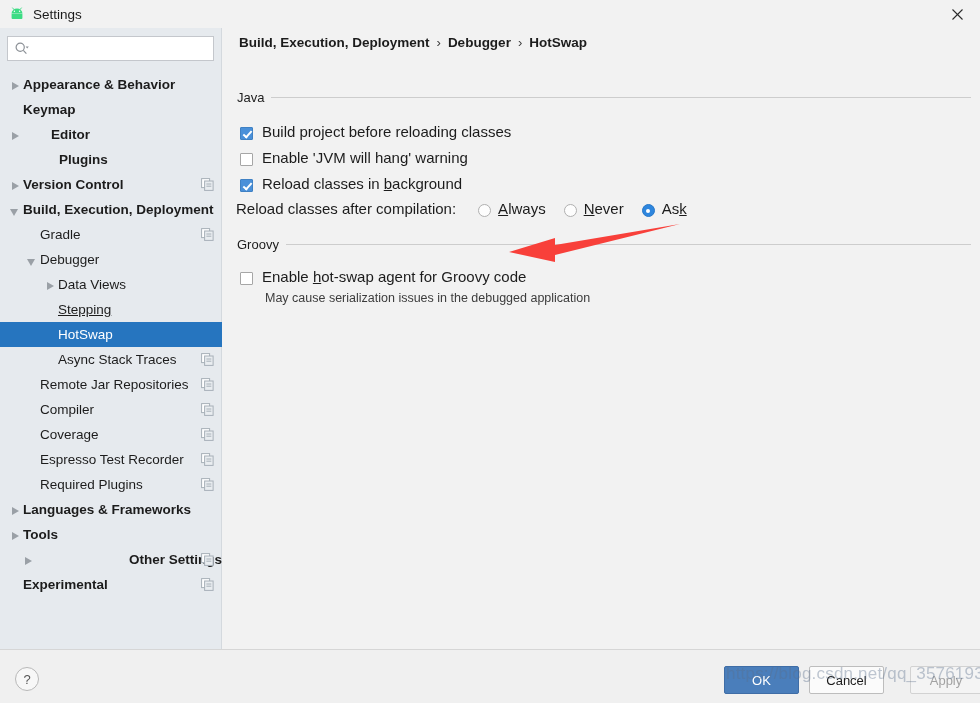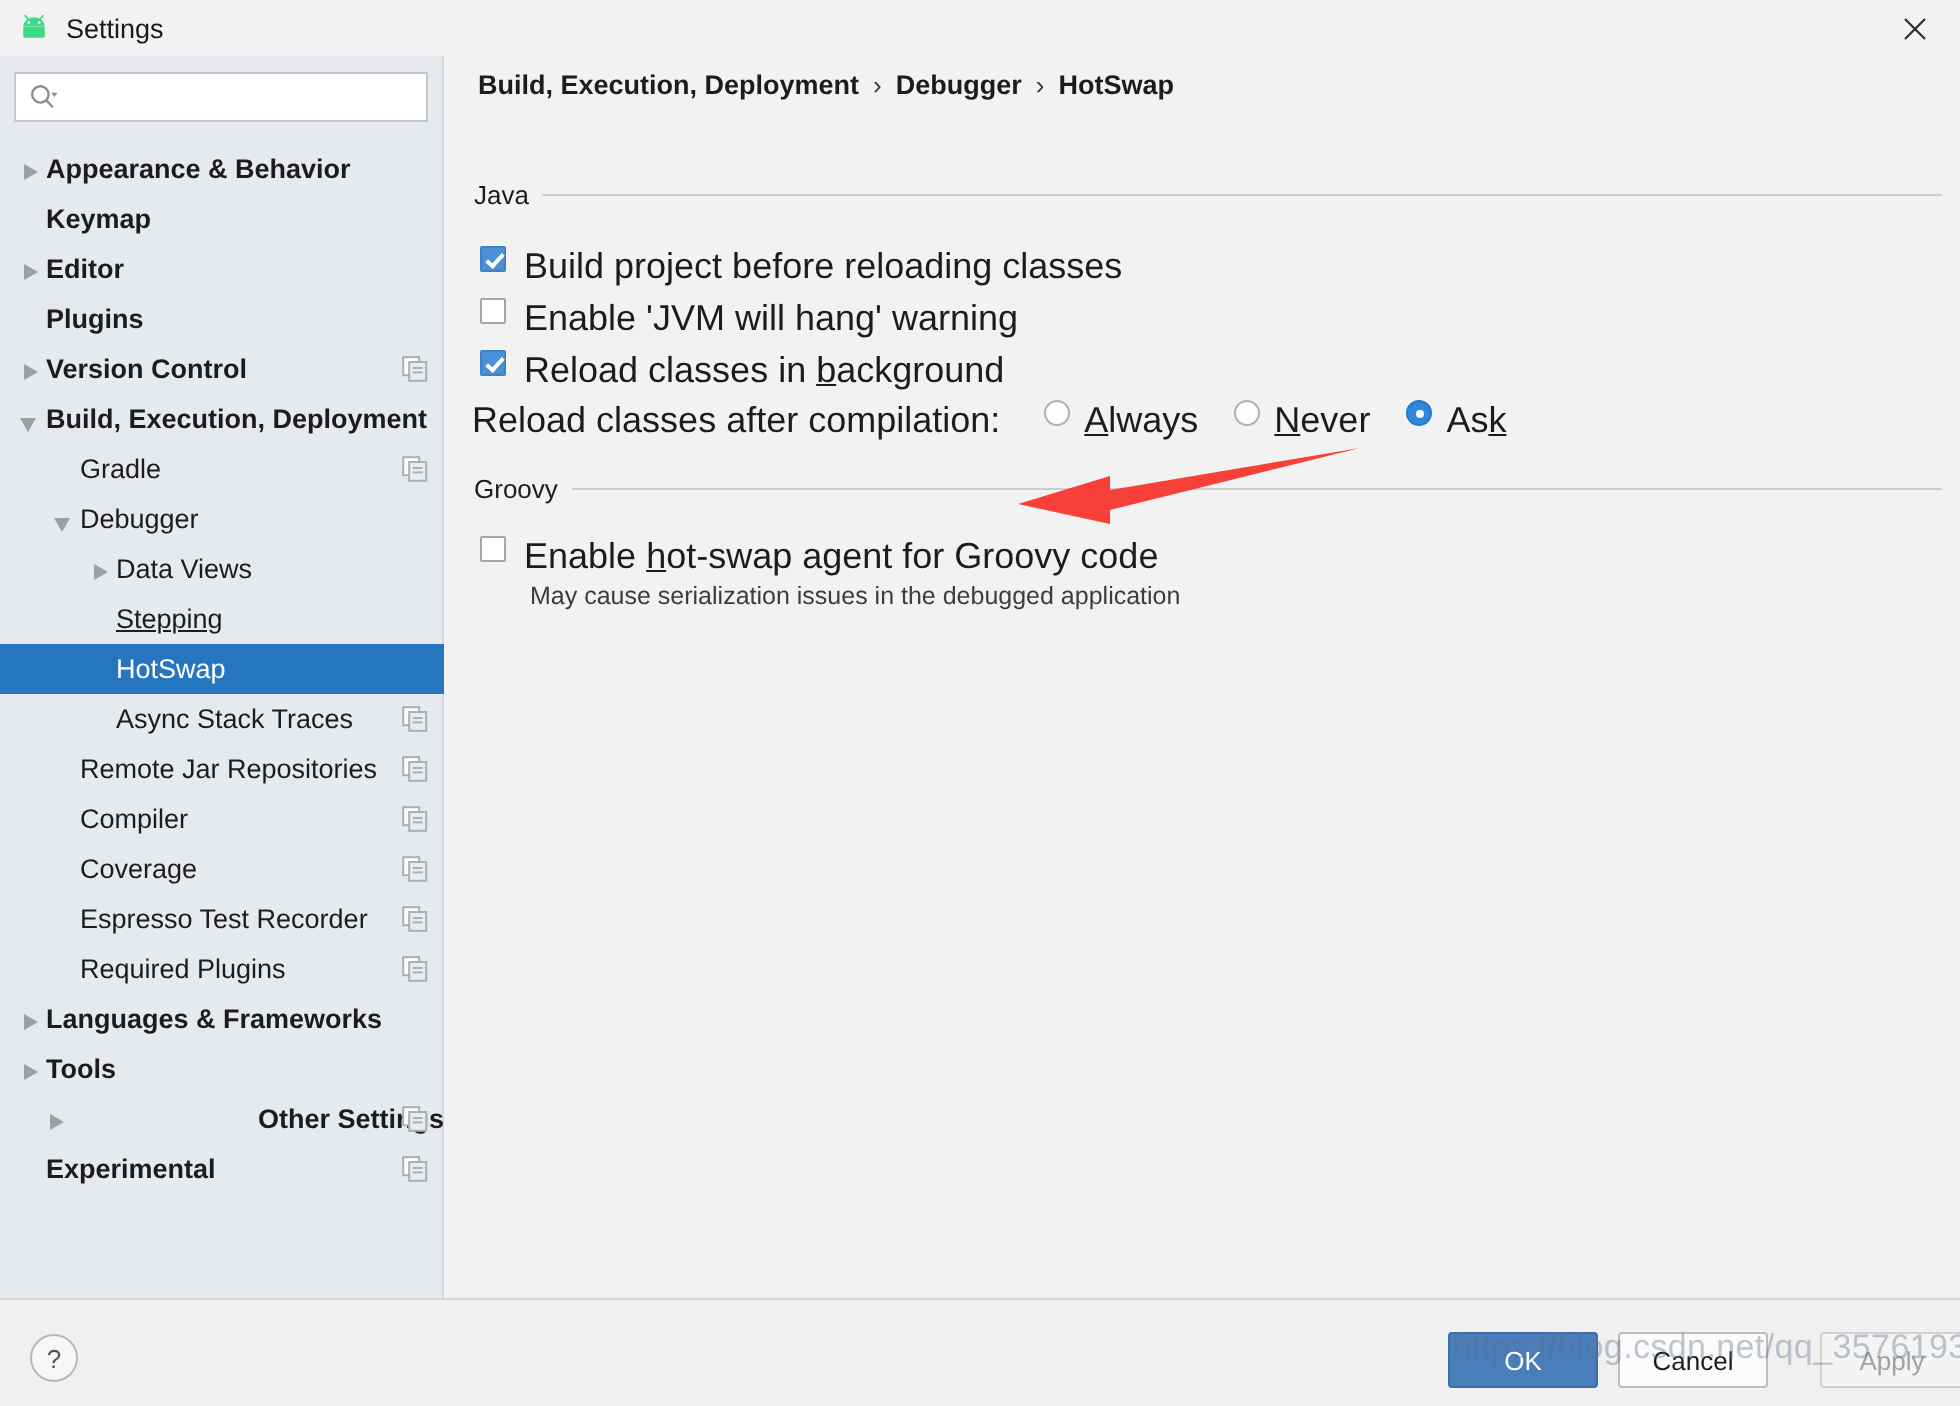--- a/index.html
+++ b/index.html
@@ -119,22 +119,22 @@
   .section-label {
     font-size: 13px; color: #1c1c1c;
     padding-right: 7px;
   }
   .section-rule {
     flex: 1; height: 1px; background: #cdcdcd;
   }
 
   .row {
     position: absolute;
-    display: flex; align-items: flex-start;
-    font-size: 18px; color: #1c1c1c;
+    display: flex; align-items: flex-end;
+    font-size: 15px; color: #1c1c1c;
   }
 
   .cb {
     width: 13px; height: 13px;
     box-sizing: border-box;
     border: 1px solid #a6a6a6;
     background: #ffffff;
     flex: 0 0 13px;
     position: relative;
     border-radius: 1px;
@@ -273,27 +273,27 @@
         <div class="tree-row top" style="padding-left: 9px;">
           <span class="arrow-slot">
             <span class="arrow-right"></span>
           </span>
           <span class="tree-label">Appearance &amp; Behavior</span>
         </div>
         <div class="tree-row top" style="padding-left: 9px;">
           <span class="arrow-slot"></span>
           <span class="tree-label">Keymap</span>
         </div>
-        <div class="tree-row top" style="padding-left: 9px;">
+        <div class="tree-row top" style="padding-left: 9px; gap: 28px;">
           <span class="arrow-slot">
             <span class="arrow-right"></span>
           </span>
           <span class="tree-label">Editor</span>
         </div>
-        <div class="tree-row top" style="padding-left: 9px;">
+        <div class="tree-row top" style="padding-left: 9px; gap: 36px;">
           <span class="arrow-slot"></span>
           <span class="tree-label">Plugins</span>
         </div>
         <div class="tree-row top" style="padding-left: 9px;">
           <span class="arrow-slot">
             <span class="arrow-right"></span>
           </span>
           <span class="tree-label">Version Control</span>
           <span class="plugin-icon"><svg width="13" height="13" viewBox="0 0 13 13">
               <rect x="0.6" y="0.6" width="8" height="9" fill="#ffffff" stroke="#a7b0b8" stroke-width="1"></rect>

